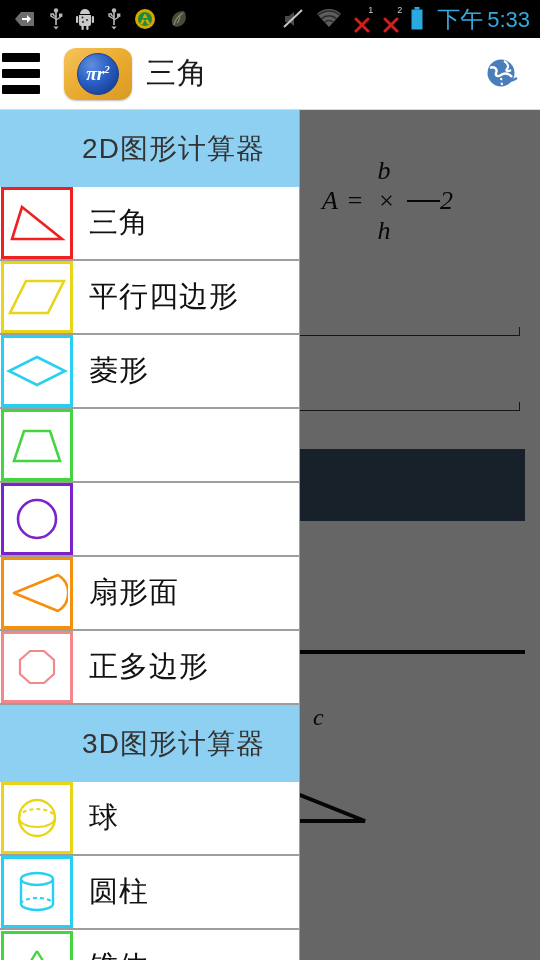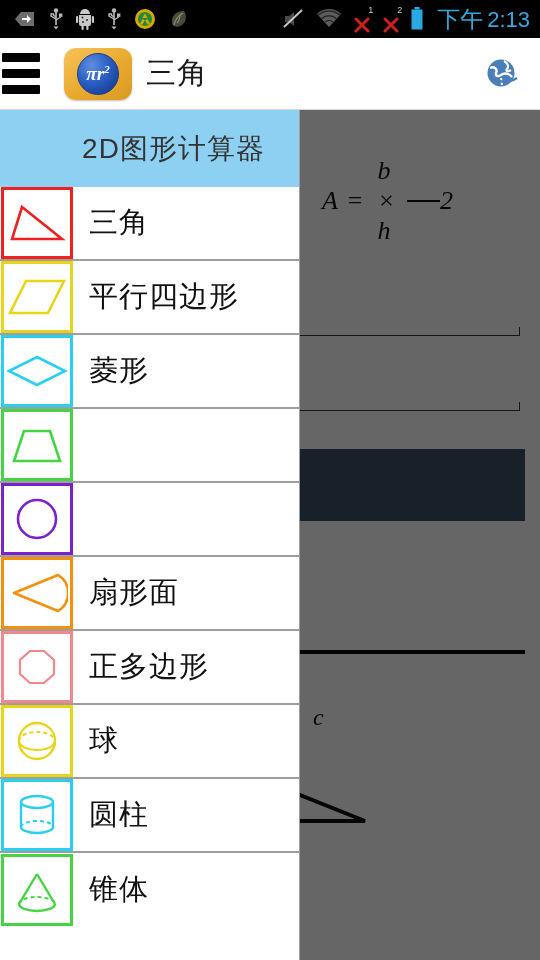--- a/index.html
+++ b/index.html
@@ -192,21 +192,21 @@
         <svg width="20" height="22" viewBox="0 0 20 22" style="margin-top:4px">
           <path d="M4 8 L16 20 M16 8 L4 20" stroke="#cf1f1f" stroke-width="3" stroke-linecap="round"></path>
         </svg>
       </span>
       <svg class="sb-ico" width="14" height="24" viewBox="0 0 14 24">
         <rect x="4.5" y="0" width="5" height="2.5" fill="#2aa8e0"></rect>
         <rect x="1.5" y="2.5" width="11" height="20" fill="#2aa8e0"></rect>
       </svg>
       <span class="sb-clock">
         <span class="sb-ampm">下午</span>
-        <span>2:13</span>
+        <span>5:33</span>
       </span>
     </div>
   </div>
 
   <div class="actionbar">
     <div class="hamburger">
       <i></i>
       <i></i>
       <i></i>
     </div>
@@ -313,20 +313,21 @@
 
     <div class="row">
       <div class="thumb" style="border:3px solid #f2888c">
         <svg width="62" height="48" viewBox="0 0 62 48">
           <path d="M24 8 L38 8 L48 17 L48 31 L38 40 L24 40 L14 31 L14 17 Z" fill="none" stroke="#f2888c" stroke-width="2.2"></path>
         </svg>
       </div>
       <div class="row-label">正多边形</div>
     </div>
 
+    <div class="sec-header">3D图形计算器</div>
 
     <div class="row">
       <div class="thumb" style="border:3px solid #e8d519">
         <svg width="62" height="48" viewBox="0 0 62 48">
           <circle cx="31" cy="24" r="18" fill="none" stroke="#e8d519" stroke-width="2.4"></circle>
           <path d="M13 24 A18 9 0 0 0 49 24" fill="none" stroke="#e8d519" stroke-width="2.2"></path>
           <path d="M13 24 A18 9 0 0 1 49 24" fill="none" stroke="#e8d519" stroke-width="2" stroke-dasharray="4 3"></path>
         </svg>
       </div>
       <div class="row-label">球</div>

